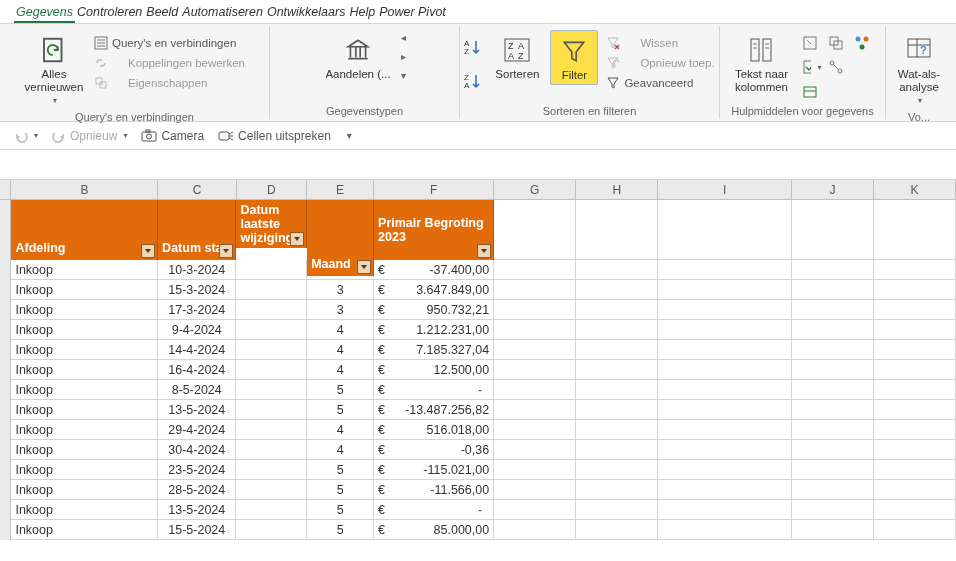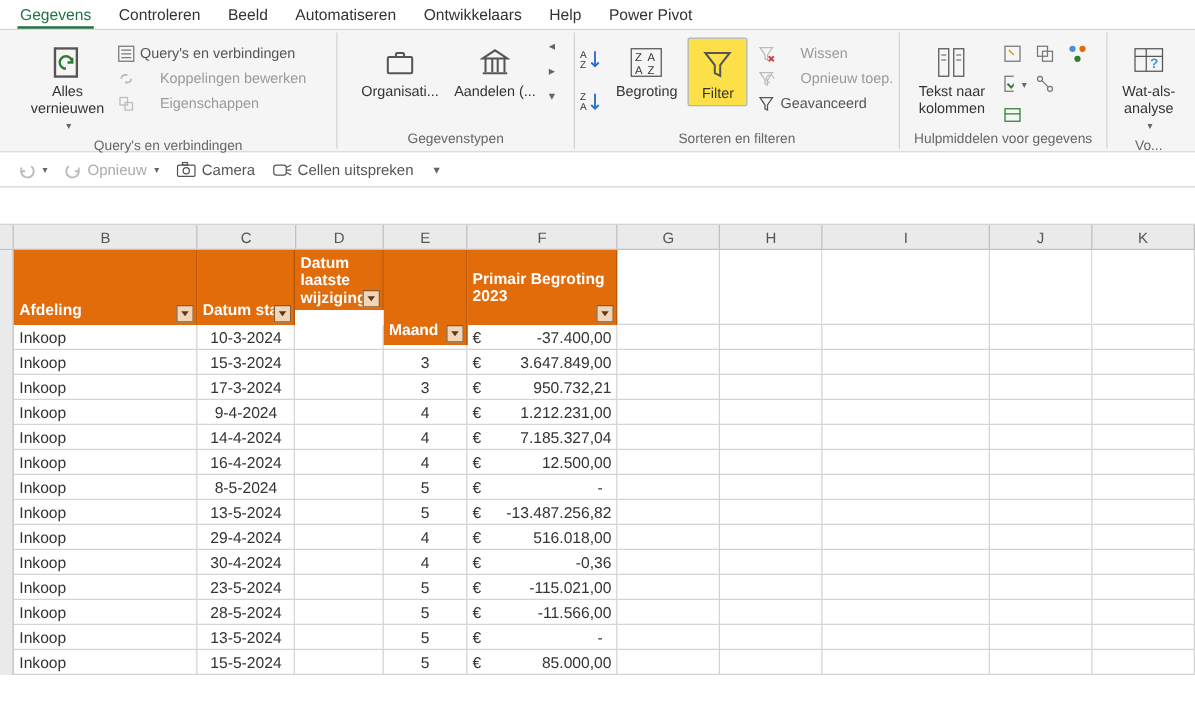--- a/index.html
+++ b/index.html
@@ -6,25 +6,25 @@
   body {
     margin: 0;
     font-family: "Segoe UI", Arial, sans-serif;
     font-size: 12px;
     color: #333;
     background: #fff;
     width: 956px;
   }
   .ribbon-tabs {
     display: flex;
-    gap: 18px;
     padding: 4px 14px 0 14px;
     border-bottom: 1px solid #d4d4d4;
     height: 24px;
     font-size: 12.5px;
+    font-style: italic;
   }
   .ribbon-tab {
     padding: 1px 2px 3px 2px;
     cursor: pointer;
   }
   .ribbon-tab.active {
     border-bottom: 2px solid #217346;
     color: #217346;
     font-weight: 500;
   }
@@ -236,29 +236,20 @@
       </div>
     </div>
     <div class="rgroup-label">Query's en verbindingen</div>
   </div>
 
   <div class="rgroup" style="width:190px;">
     <div class="rgroup-content" style="align-items:center;">
       <div class="bigbtn" style="width:70px;">
         <div class="icon-slot">
           <svg width="30" height="26" viewBox="0 0 24 24">
-              <rect x="3" y="8" width="18" height="12" rx="1" fill="none" stroke="#555" stroke-width="1.5"></rect>
-              <path d="M9 8 V6 a1 1 0 0 1 1-1 h4 a1 1 0 0 1 1 1 V8" fill="none" stroke="#555" stroke-width="1.5"></path>
-            </svg>
-        </div>
-        <span>Organisati...</span>
-      </div>
-      <div class="bigbtn" style="width:70px;">
-        <div class="icon-slot">
-          <svg width="30" height="26" viewBox="0 0 24 24">
               <path d="M3 9 L12 3 L21 9 Z" fill="none" stroke="#555" stroke-width="1.5"></path>
               <line x1="5" y1="9" x2="5" y2="19" stroke="#555" stroke-width="1.5"></line>
               <line x1="10" y1="9" x2="10" y2="19" stroke="#555" stroke-width="1.5"></line>
               <line x1="14" y1="9" x2="14" y2="19" stroke="#555" stroke-width="1.5"></line>
               <line x1="19" y1="9" x2="19" y2="19" stroke="#555" stroke-width="1.5"></line>
               <line x1="3" y1="20" x2="21" y2="20" stroke="#555" stroke-width="1.5"></line>
             </svg>
         </div>
         <span>Aandelen (...</span>
       </div>
@@ -292,21 +283,21 @@
       <div class="bigbtn" style="width:54px;">
         <div class="icon-slot">
           <svg width="30" height="28">
               <rect x="3" y="3" width="24" height="22" fill="none" stroke="#555"></rect>
               <text x="6" y="13" font-size="9" fill="#333">Z</text>
               <text x="16" y="13" font-size="9" fill="#333">A</text>
               <text x="6" y="23" font-size="9" fill="#333">A</text>
               <text x="16" y="23" font-size="9" fill="#333">Z</text>
             </svg>
         </div>
-        <span>Begroting</span>
+        <span>Sorteren</span>
       </div>
       <div class="bigbtn bigbtn-active" style="width:48px;">
         <div class="icon-slot">
           <svg width="26" height="26" viewBox="0 0 24 24">
               <path d="M3 4 H21 L14 13 V21 L10 19 V13 Z" fill="none" stroke="#555" stroke-width="1.5"></path>
             </svg>
         </div>
         <span>Filter</span>
       </div>
       <div class="smallcol" style="margin-top:4px;">

